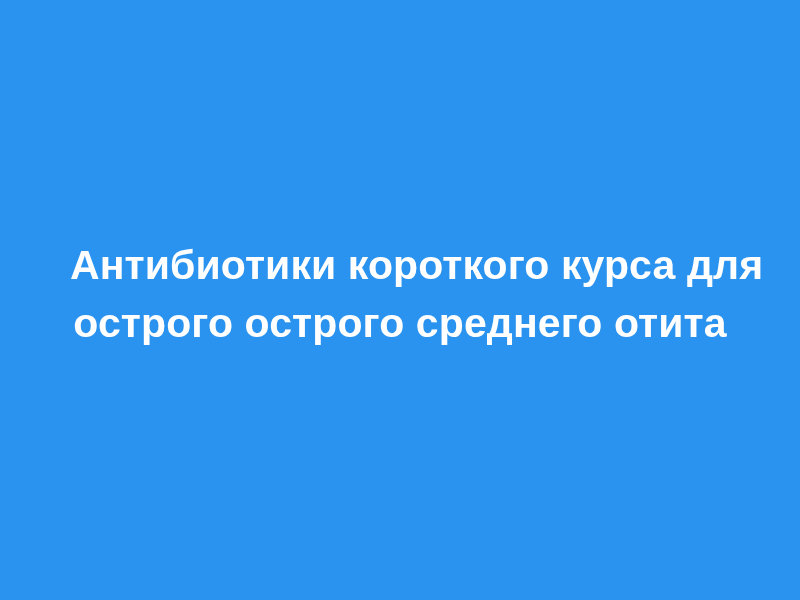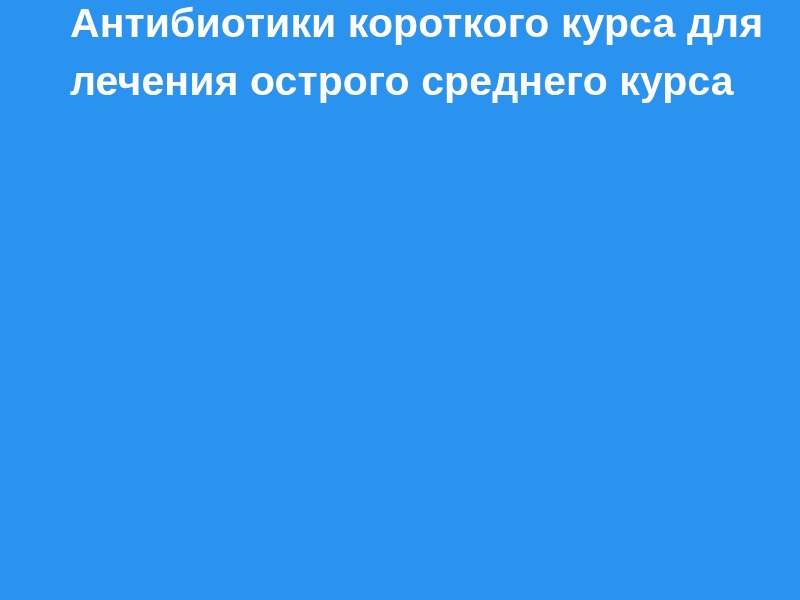--- a/index.html
+++ b/index.html
@@ -14,20 +14,21 @@
   body {
     font-family: "Liberation Sans", "DejaVu Sans", sans-serif;
   }
 
   #card {
     position: relative;
     width: 800px;
     height: 600px;
     background: #2a93f0;
     display: flex;
+    align-items: center;
     justify-content: center;
     box-sizing: border-box;
   }
 
   #title-block {
     width: 660px;
     text-align: center;
     
     transform: translateY(-6px);
   }
@@ -46,17 +47,17 @@
 </style>
 </head>
 <body>
 
 <div id="card">
 
   <div id="title-block">
 
     <span class="title-line">Антибиотики короткого курса для</span>
 
-    <span class="title-line">лечения острого среднего курса</span>
+    <span class="title-line">острого острого среднего отита</span>
 
   </div>
 
 </div>
 
 </body></html>

